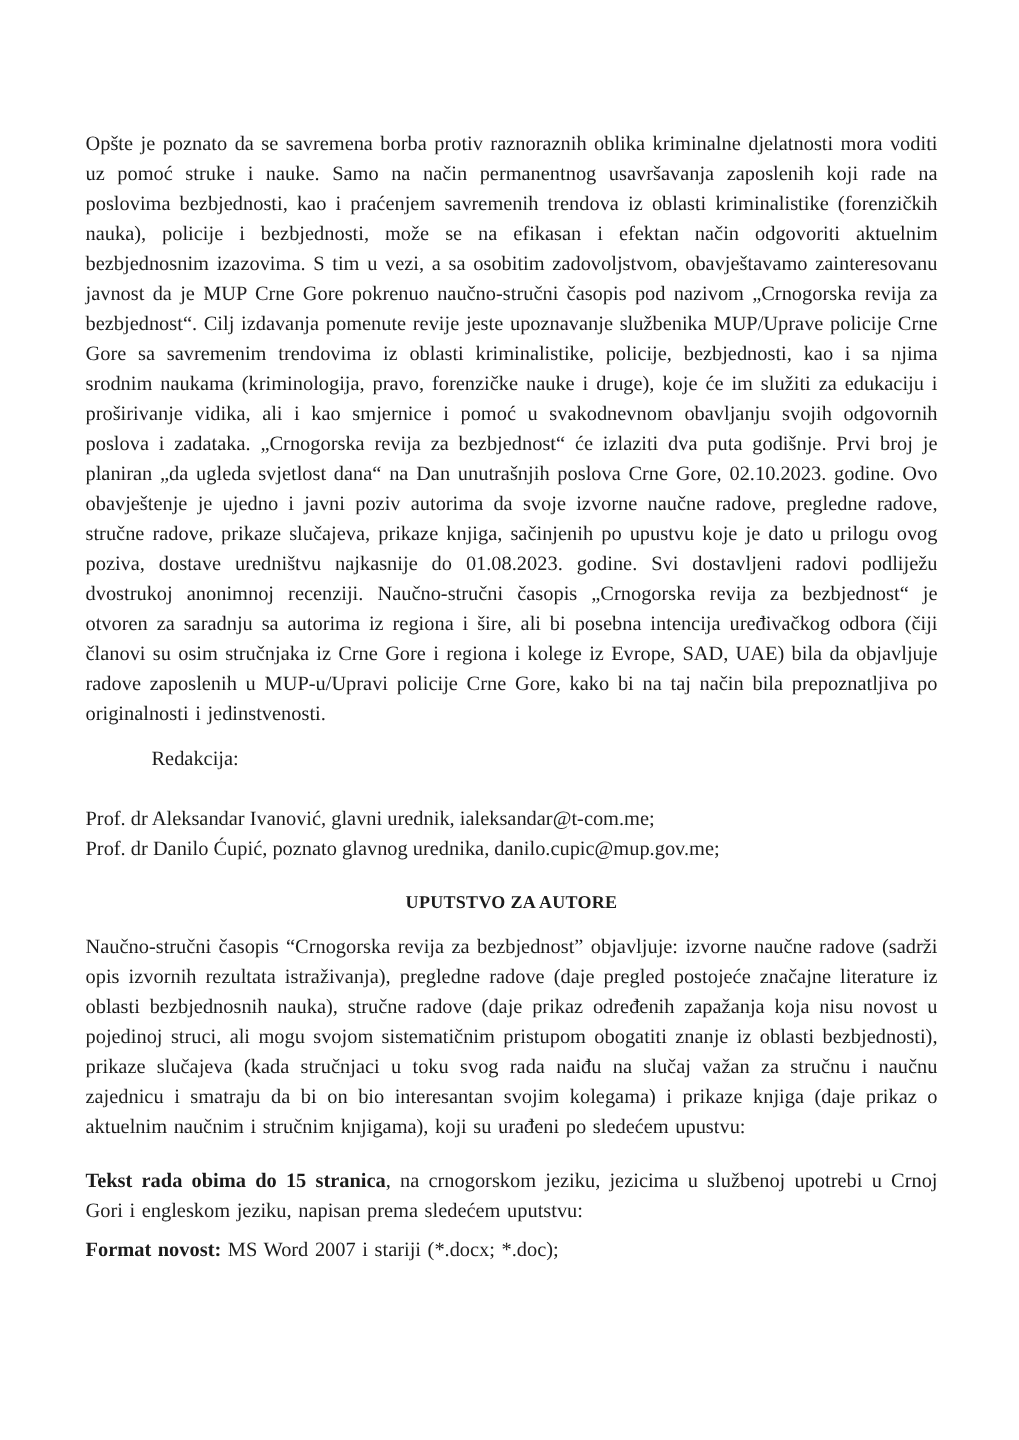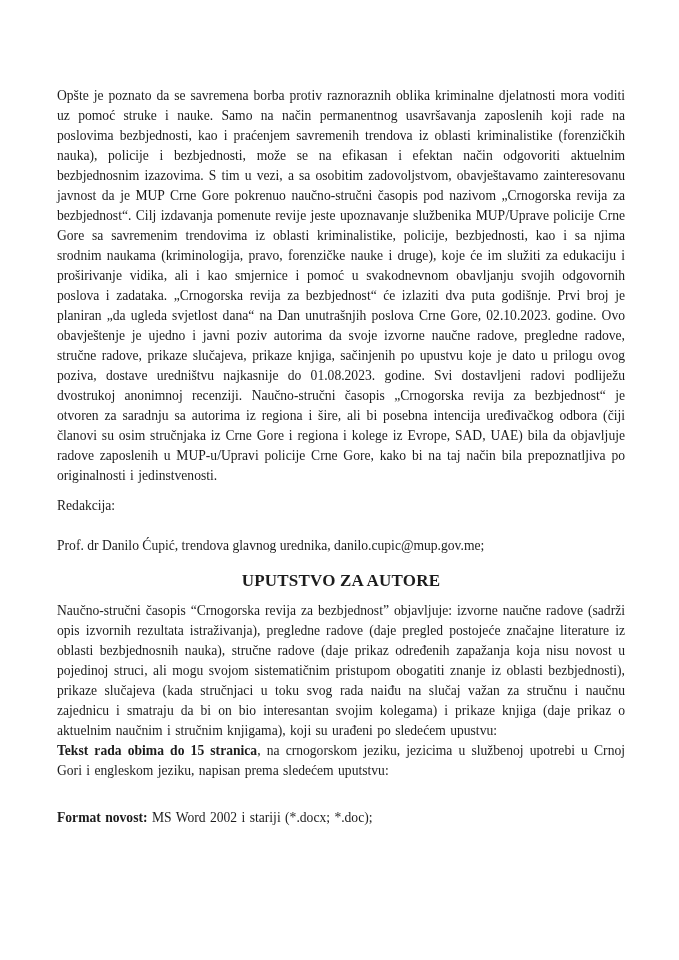--- a/index.html
+++ b/index.html
@@ -25,53 +25,54 @@
     margin: 0;
     font-size: 13.6px;
     line-height: 20px;
     word-spacing: 1px;
   }
   .justified {
     text-align: justify;
     text-justify: inter-word;
   }
   .intro { margin-bottom: 10px; }
-  .redakcija { margin-bottom: 20px; }
+  .redakcija { margin-bottom: 20px; margin-left: 44px; }
   .editors { margin: 0; }
   .editor-line {
     font-size: 13.6px;
     line-height: 20px;
   }
   .heading {
     margin: 15px 0 10px 0;
-    font-size: 17px;
+    font-size: 12px;
     line-height: 20px;
     font-weight: bold;
     text-align: center;
     letter-spacing: 0.2px;
   }
-  .journal { margin-bottom: 0; }
-  .text-req { margin-bottom: 27px; }
+  .journal { margin-bottom: 16px; }
+  .text-req { margin-bottom: 6px; }
   .format { margin-bottom: 0; }
   strong { font-weight: bold; }
 </style>
 </head>
 <body>
 
 <div class="page">
 
   <p class="para justified intro">Opšte je poznato da se savremena borba protiv raznoraznih oblika kriminalne djelatnosti mora voditi uz pomoć struke i nauke. Samo na način permanentnog usavršavanja zaposlenih koji rade na poslovima bezbjednosti, kao i praćenjem savremenih trendova iz oblasti kriminalistike (forenzičkih nauka), policije i bezbjednosti, može se na efikasan i efektan način odgovoriti aktuelnim bezbjednosnim izazovima. S tim u vezi, a sa osobitim zadovoljstvom, obavještavamo zainteresovanu javnost da je MUP Crne Gore pokrenuo naučno-stručni časopis pod nazivom „Crnogorska revija za bezbjednost“. Cilj izdavanja pomenute revije jeste upoznavanje službenika MUP/Uprave policije Crne Gore sa savremenim trendovima iz oblasti kriminalistike, policije, bezbjednosti, kao i sa njima srodnim naukama (kriminologija, pravo, forenzičke nauke i druge), koje će im služiti za edukaciju i proširivanje vidika, ali i kao smjernice i pomoć u svakodnevnom obavljanju svojih odgovornih poslova i zadataka. „Crnogorska revija za bezbjednost“ će izlaziti dva puta godišnje. Prvi broj je planiran „da ugleda svjetlost dana“ na Dan unutrašnjih poslova Crne Gore, 02.10.2023. godine. Ovo obavještenje je ujedno i javni poziv autorima da svoje izvorne naučne radove, pregledne radove, stručne radove, prikaze slučajeva, prikaze knjiga, sačinjenih po upustvu koje je dato u prilogu ovog poziva, dostave uredništvu najkasnije do 01.08.2023. godine. Svi dostavljeni radovi podliježu dvostrukoj anonimnoj recenziji. Naučno-stručni časopis „Crnogorska revija za bezbjednost“ je otvoren za saradnju sa autorima iz regiona i šire, ali bi posebna intencija uređivačkog odbora (čiji članovi su osim stručnjaka iz Crne Gore i regiona i kolege iz Evrope, SAD, UAE) bila da objavljuje radove zaposlenih u MUP-u/Upravi policije Crne Gore, kako bi na taj način bila prepoznatljiva po originalnosti i jedinstvenosti.</p>
 
   <p class="para redakcija">Redakcija:</p>
 
   <div class="editors">
-    <div class="editor-line">Prof. dr Danilo Ćupić, trendova glavnog urednika, danilo.cupic@mup.gov.me;</div>
+    <div class="editor-line">Prof. dr Aleksandar Ivanović, glavni urednik, ialeksandar@t-com.me;</div>
+    <div class="editor-line">Prof. dr Danilo Ćupić, poznato glavnog urednika, danilo.cupic@mup.gov.me;</div>
   </div>
 
   <h2 class="heading">UPUTSTVO ZA AUTORE</h2>
 
   <p class="para justified journal">Naučno-stručni časopis “Crnogorska revija za bezbjednost” objavljuje: izvorne naučne radove (sadrži opis izvornih rezultata istraživanja), pregledne radove (daje pregled postojeće značajne literature iz oblasti bezbjednosnih nauka), stručne radove (daje prikaz određenih zapažanja koja nisu novost u pojedinoj struci, ali mogu svojom sistematičnim pristupom obogatiti znanje iz oblasti bezbjednosti), prikaze slučajeva (kada stručnjaci u toku svog rada naiđu na slučaj važan za stručnu i naučnu zajednicu i smatraju da bi on bio interesantan svojim kolegama) i prikaze knjiga (daje prikaz o aktuelnim naučnim i stručnim knjigama), koji su urađeni po sledećem upustvu:</p>
 
   <p class="para justified text-req"><strong>Tekst rada obima do 15 stranica</strong><span>, na crnogorskom jeziku, jezicima u službenoj upotrebi u Crnoj Gori i engleskom jeziku, napisan prema sledećem uputstvu:</span></p>
 
-  <p class="para format"><strong>Format novost:</strong><span> MS Word 2002 i stariji (*.docx; *.doc);</span></p>
+  <p class="para format"><strong>Format novost:</strong><span> MS Word 2007 i stariji (*.docx; *.doc);</span></p>
 
 </div>
 
 </body></html>

